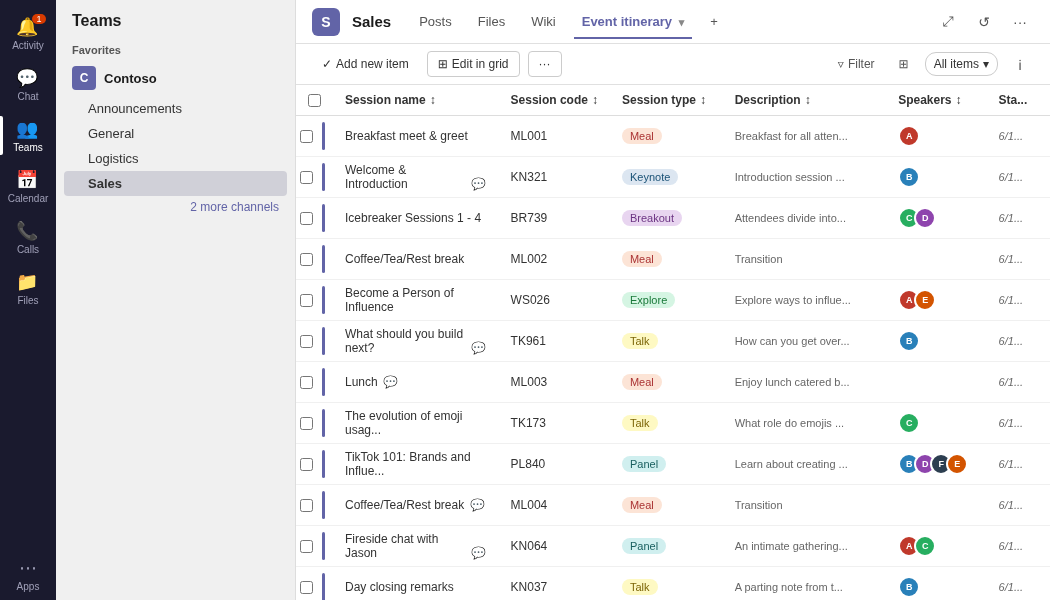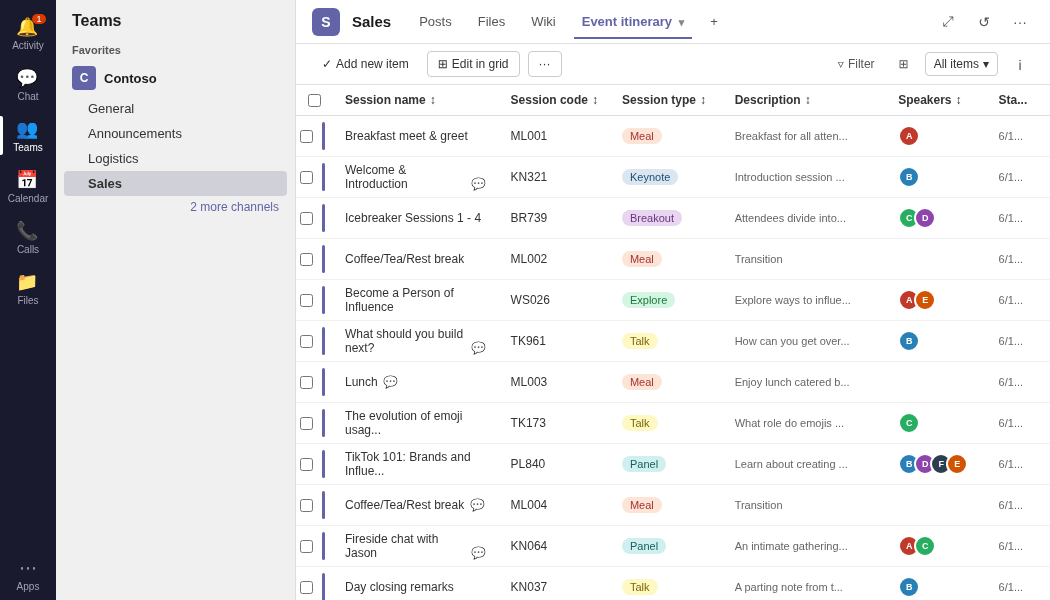--- a/index.html
+++ b/index.html
@@ -237,21 +237,21 @@
     }
     .view-select {
       display: flex;
       align-items: center;
       gap: 4px;
       cursor: pointer;
       font-size: 12px;
       color: #333;
       padding: 4px 8px;
       border: 1px solid #ccc;
-      border-radius: 4px;
+      border-radius: 11px;
     }
 
     
     .table-container {
       flex: 1;
       overflow-y: auto;
     }
     table {
       width: 100%;
       border-collapse: collapse;
@@ -348,21 +348,21 @@
       color: #fff;
       font-weight: 600;
     }
     .avatar-1 { background: #c0392b; }
     .avatar-2 { background: #2980b9; }
     .avatar-3 { background: #27ae60; }
     .avatar-4 { background: #8e44ad; }
     .avatar-5 { background: #d35400; }
     .avatar-6 { background: #2c3e50; }
 
-    .start-text { color: #666; font-size: 11px; }
+    .start-text { color: #666; font-size: 11px; font-style: italic; }
   </style>
 </head>
 <body>
 
 <nav class="sidebar-nav">
   <div class="nav-item">
     <span class="nav-icon">🔔</span>
     <span>Activity</span>
     <span class="nav-badge">1</span>
   </div>
@@ -395,22 +395,22 @@
 
 <div class="teams-panel">
   <div class="teams-panel-header">Teams</div>
   <div class="section-label">Favorites</div>
   <div class="team-item">
     <div class="team-icon">
       <span>C</span>
     </div>
     <span class="team-name">Contoso</span>
   </div>
+  <div class="channel-item">Announcements</div>
   <div class="channel-item">General</div>
-  <div class="channel-item">Announcements</div>
   <div class="channel-item">Logistics</div>
   <div class="channel-item active">Sales</div>
   <div class="more-channels">2 more channels</div>
 </div>
 
 <div class="main-content">
 
   <div class="top-bar">
     <div class="channel-icon">
       <span>S</span>

